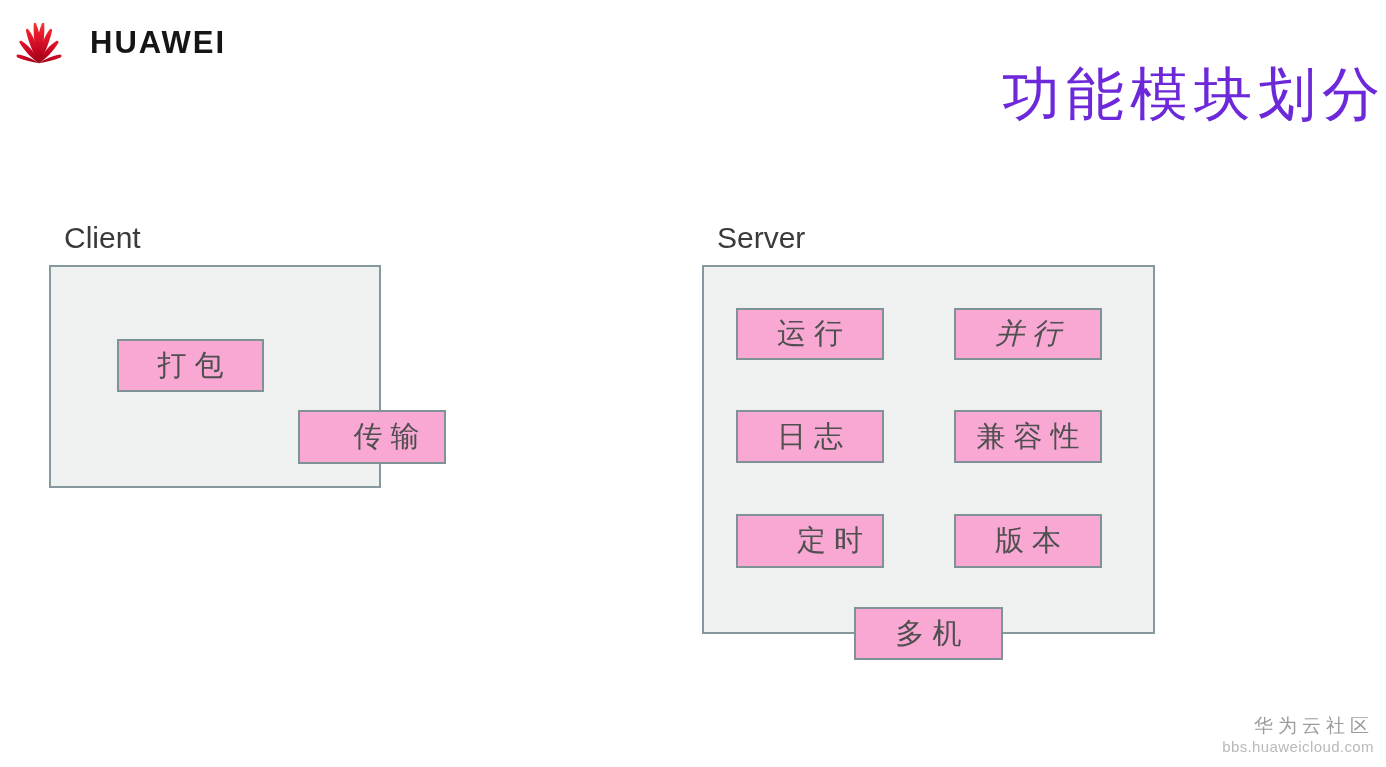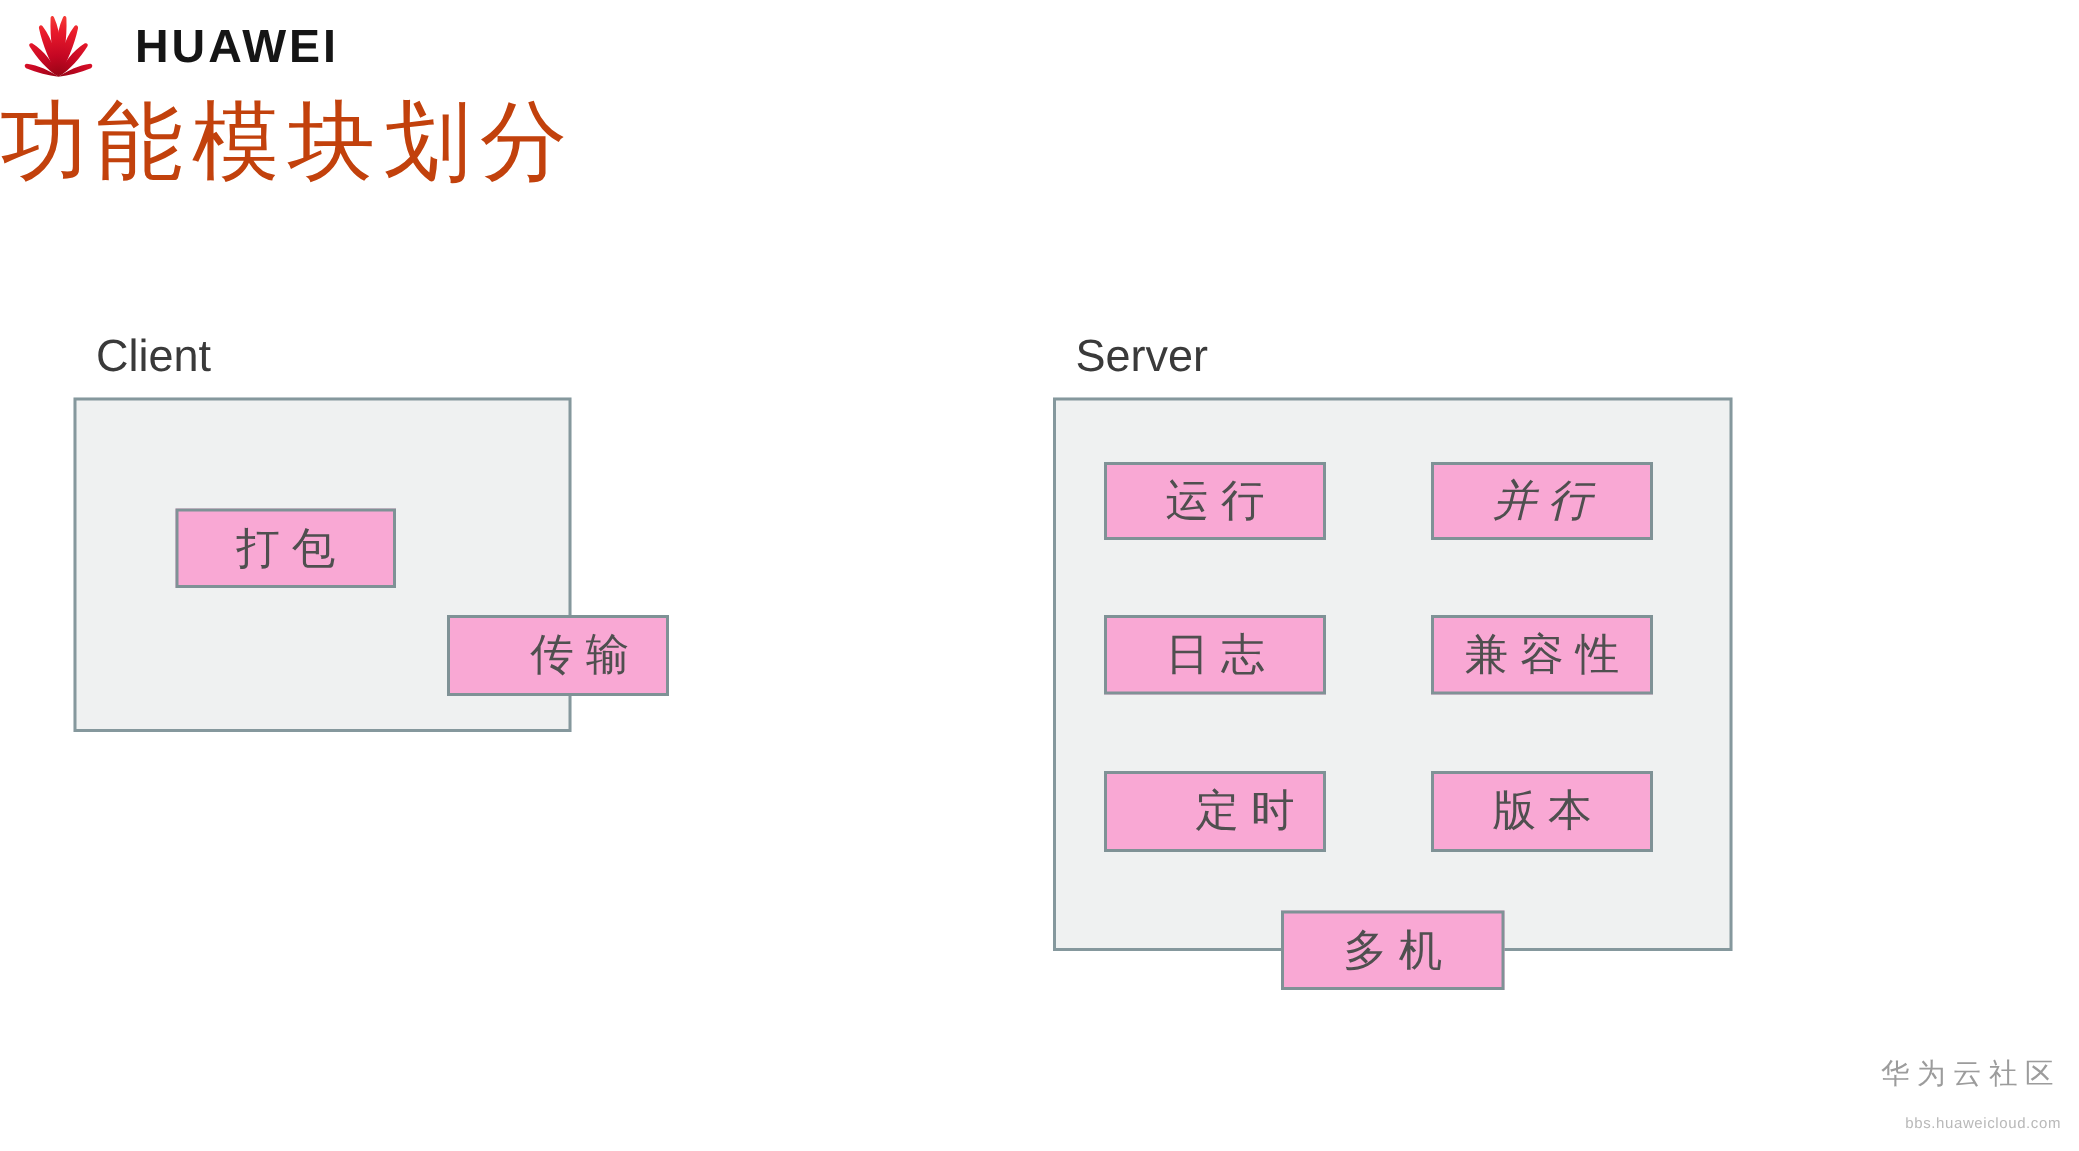--- a/index.html
+++ b/index.html
@@ -13,46 +13,46 @@
     width: 1386px;
     height: 767px;
     background: #ffffff;
     overflow: hidden;
   }
 
   
   .logo {
     position: absolute;
     left: 14px;
-    top: 8px;
+    top: 20px;
     display: flex;
     align-items: center;
   }
   .logo svg { display: block; }
   .brand {
     margin-left: 26px;
     font-size: 31px;
     font-weight: bold;
     color: #151515;
     letter-spacing: 2px;
   }
 
   
   .title {
     position: absolute;
     left: 0;
     right: 0;
     top: 56px;
     margin: 0;
-    text-align: left;
+    text-align: right;
     font-family: "Liberation Serif", "DejaVu Serif", serif;
     font-weight: 400;
     font-size: 58px;
     letter-spacing: 6px;
-    color: #c2410c;
+    color: #6d28d9;
   }
 
   
   .group-label {
     position: absolute;
     font-size: 30px;
     color: #3a3a3a;
   }
   .big-box {
     position: absolute;
@@ -99,24 +99,24 @@
     bottom: 12px;
     text-align: right;
     line-height: 1.1;
   }
   .wm-title {
     font-size: 19px;
     letter-spacing: 5px;
     color: #9c9c9c;
   }
   .wm-url {
-    font-size: 10px;
+    font-size: 15px;
     letter-spacing: 0.4px;
     color: #b9b9b9;
-    margin-top: 16px;
+    margin-top: 2px;
   }
 </style>
 </head>
 <body>
 
 <div class="slide">
 
   <div class="logo">
     <span>
       <svg width="50" height="46" viewBox="0 0 104 92" aria-hidden="true">

